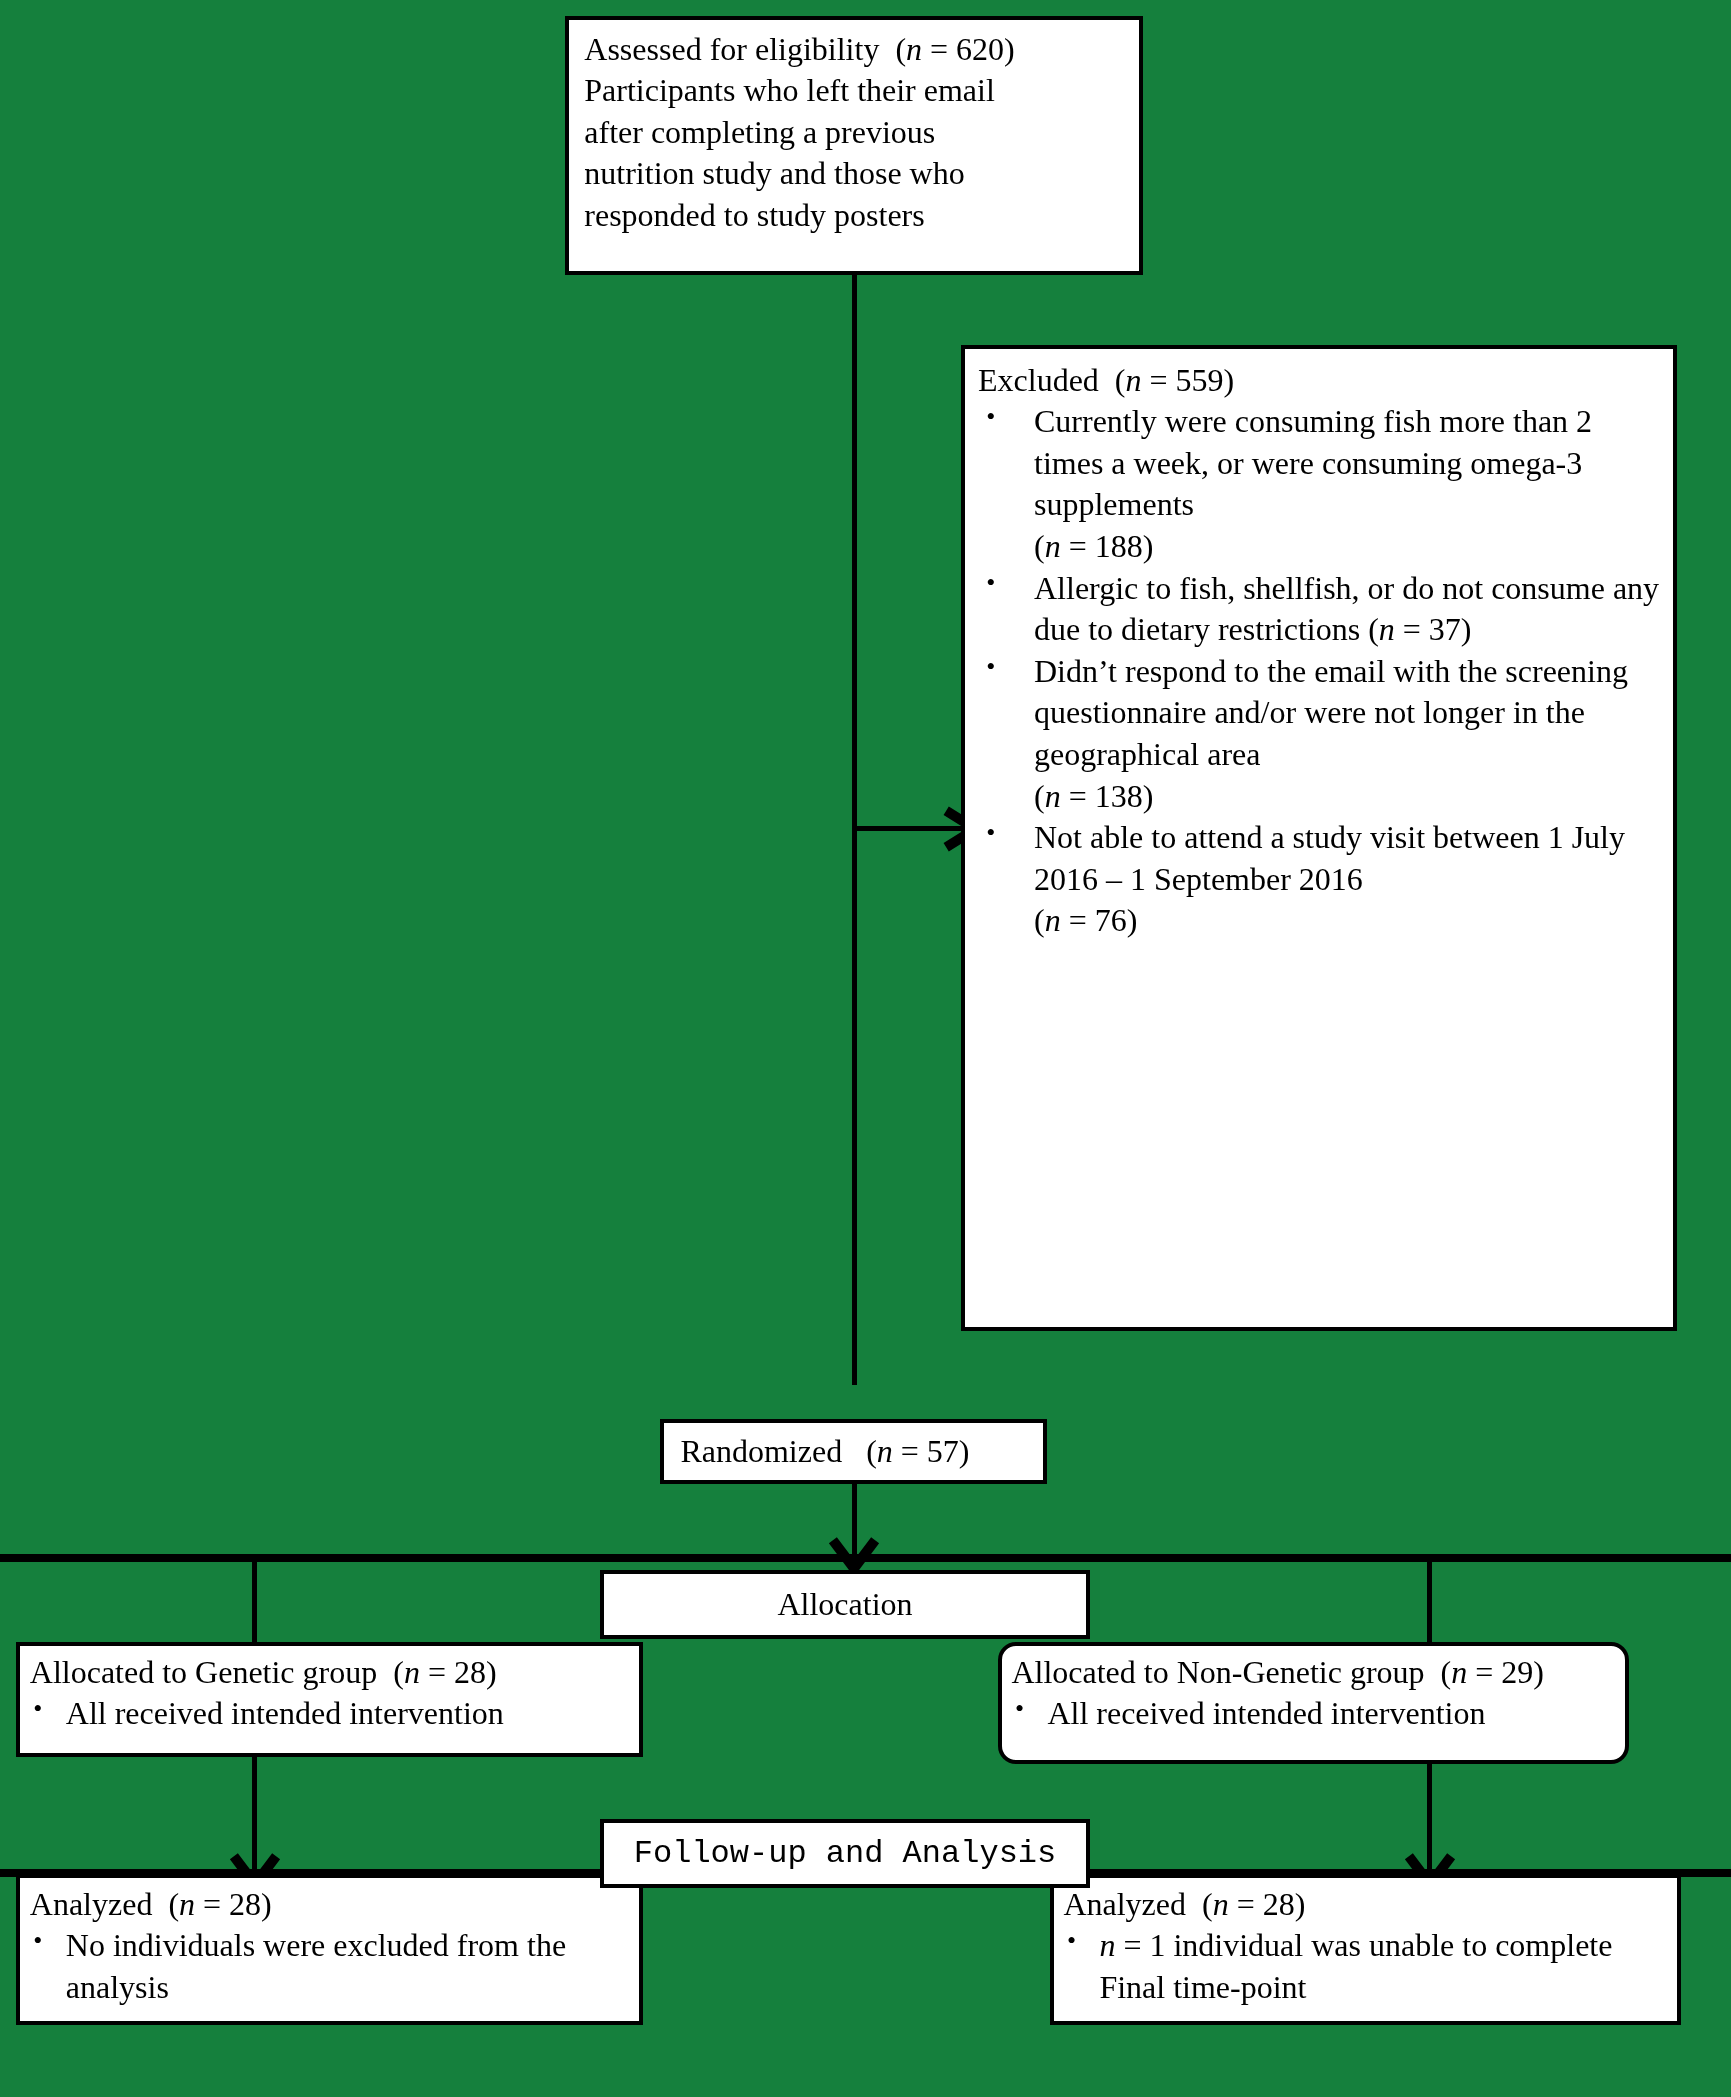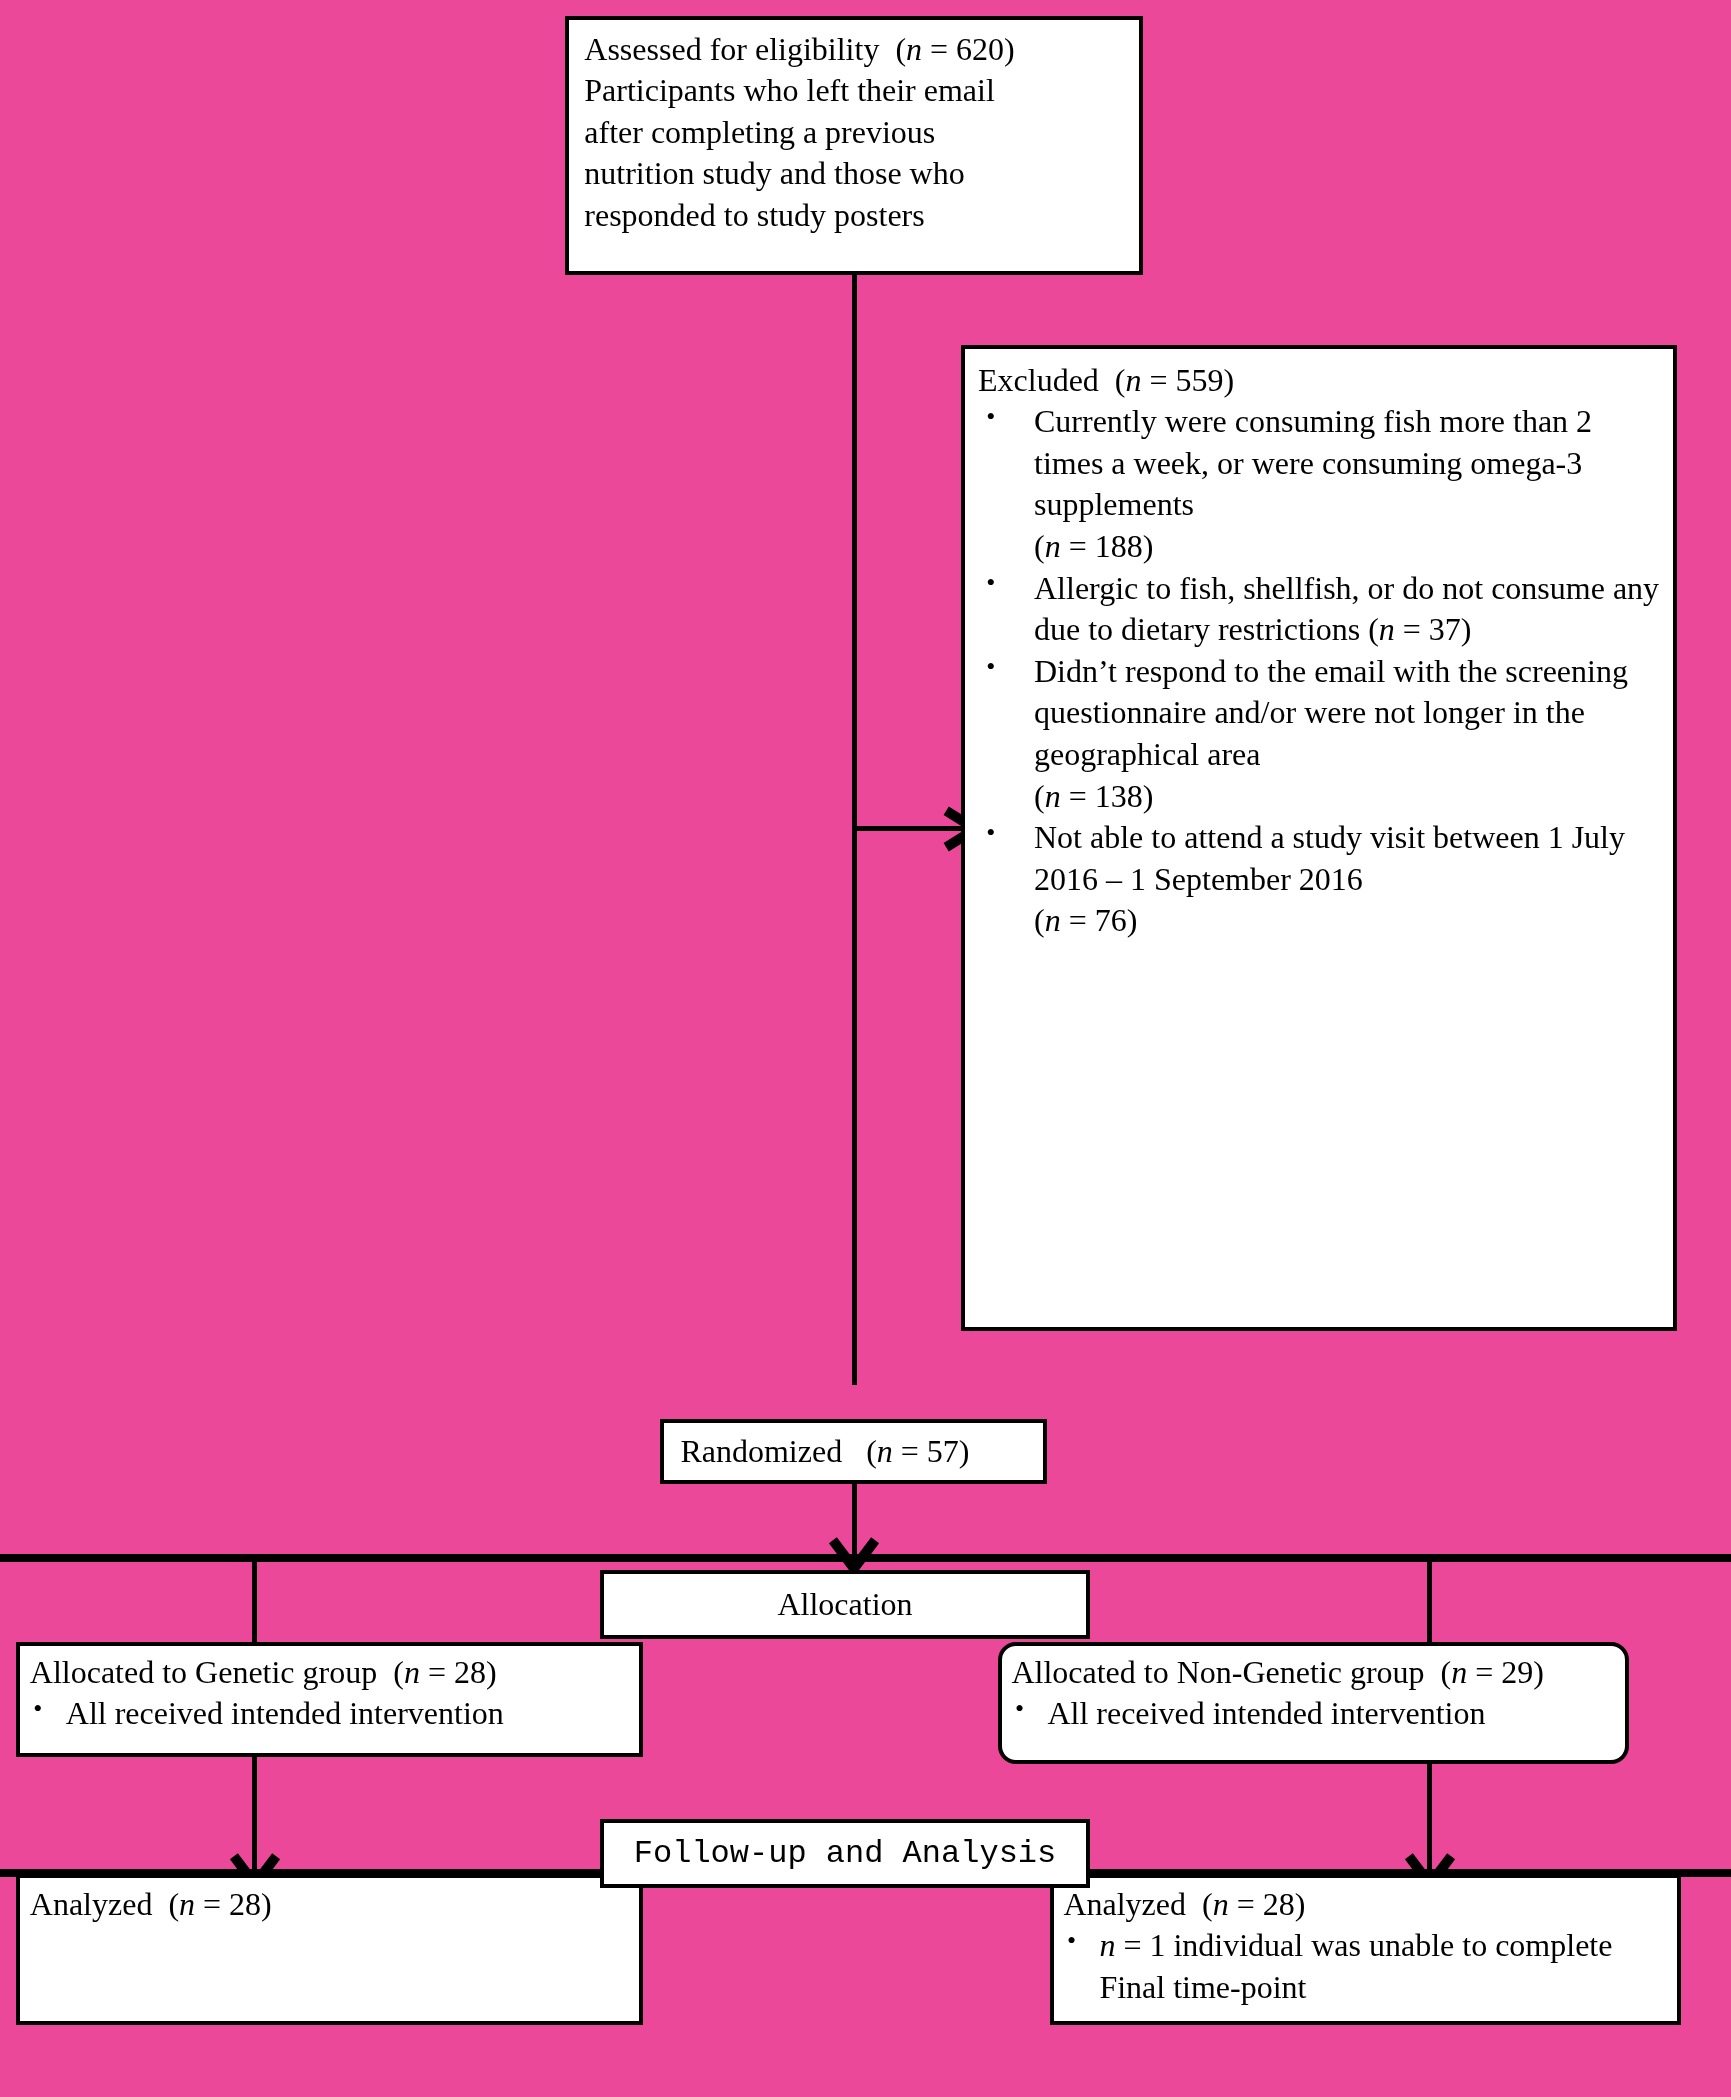--- a/index.html
+++ b/index.html
@@ -5,21 +5,21 @@
 <style>
   html, body {
     margin: 0;
     padding: 0;
     background: #ffffff;
   }
   #stage {
     position: relative;
     width: 1731px;
     height: 2097px;
-    background: #ec4899;
+    background: #15803d;
     font-family: "Liberation Serif", "DejaVu Serif", serif;
     color: #000000;
     overflow: hidden;
   }
   .box {
     position: absolute;
     box-sizing: border-box;
     border: 4.1px solid #000000;
     background: #ffffff;
     z-index: 5;
@@ -230,20 +230,23 @@
   <div class="band-label" style="left:600px; top:1819px; width:490px; height:69px;font-family:Liberation Mono, monospace;">
     <span>Follow-up  and Analysis</span>
   </div>
 
   <div class="box" style="left:16.4px; top:1874px; width:627px; height:151px;">
     <div class="box-inner" style="padding:5.9px 9.4px 4.7px 9.4px;">
       <div class="ln">
         <span>Analyzed</span>
         <span>&nbsp;(<i class="n">n</i> = 28)</span>
       </div>
+      <ul class="blist tight">
+        <li>No individuals  were  excluded from  the analysis</li>
+      </ul>
     </div>
   </div>
 
   <div class="box" style="left:1050px; top:1874px; width:631px; height:151px;">
     <div class="box-inner" style="padding:5.9px 9.4px 4.7px 9.4px;">
       <div class="ln">
         <span>Analyzed</span>
         <span>&nbsp;(<i class="n">n</i> = 28)</span>
       </div>
       <ul class="blist tight">

